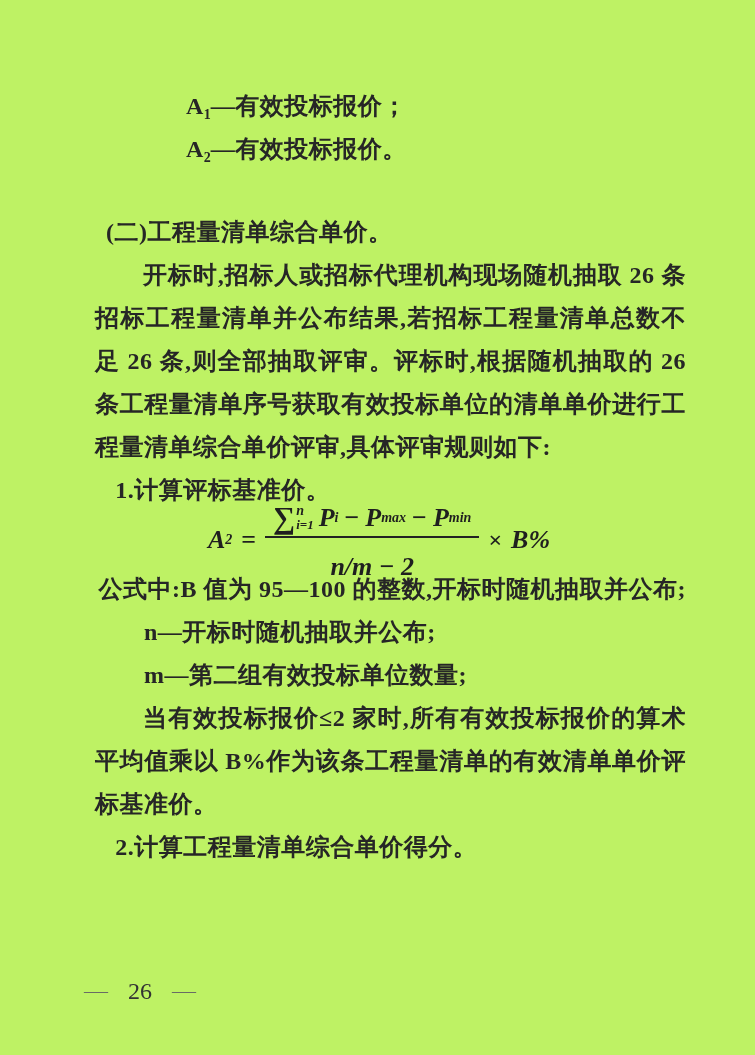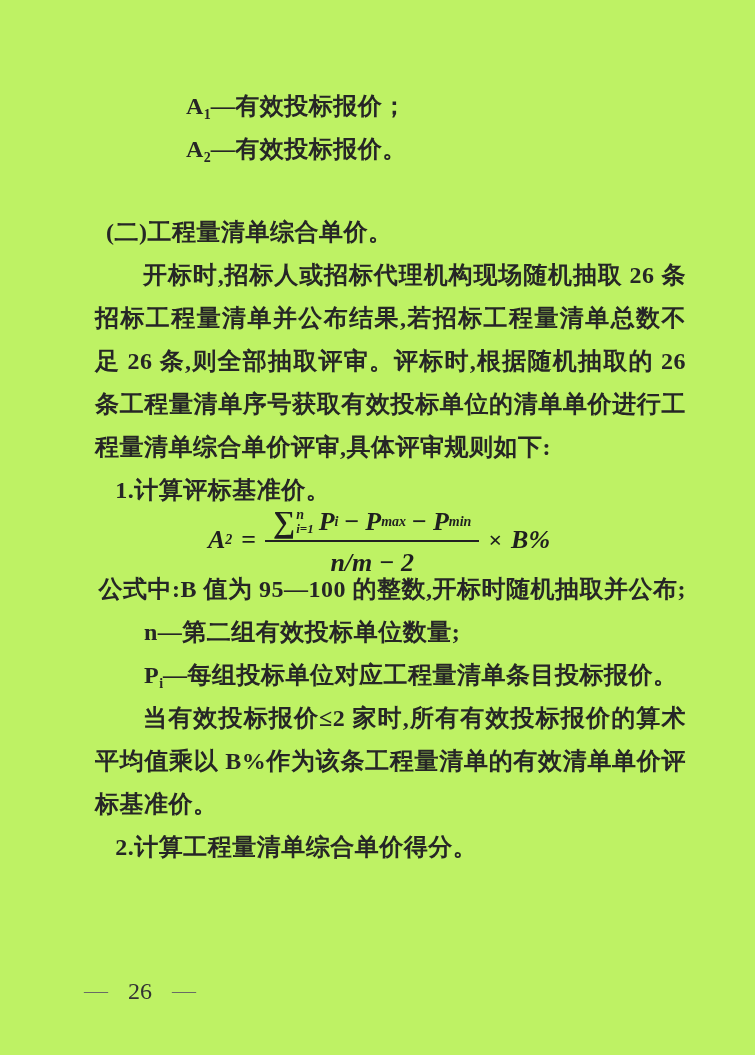--- a/index.html
+++ b/index.html
@@ -65,21 +65,21 @@
     align-items: center;
     vertical-align: middle;
     transform: translateY(2px);
   }
   .frac .num {
     display: flex;
     align-items: center;
     padding: 0 8px 3px 8px;
     border-bottom: 2.5px solid #222;
   }
-  .frac .den { padding-top: 6px; }
+  .frac .den { padding-top: 14px; }
   .sigma { font-size: 31px; font-style: normal; line-height: 1; }
   .limits {
     display: inline-flex;
     flex-direction: column;
     align-items: flex-start;
     justify-content: center;
     margin: 0 5px 0 1px;
     line-height: 1;
   }
   .limits .lim-top { font-size: 14px; line-height: 1.1; }
@@ -140,24 +140,24 @@
             <sub class="fsub">min</sub>
         </span>
         <span class="den">n/m − 2</span>
       </span>
       <span class="times">×</span>
       <span>B%</span>
     </div>
 
     <p class="line flush">公式中:B 值为 95—100 的整数,开标时随机抽取并公布;</p>
 
-    <p class="line term-def"><span>n</span><span>—第二组有效投标单位数量;</span></p>
+    <p class="line term-def"><span>n</span><span>—开标时随机抽取并公布;</span></p>
 
+    <p class="line term-def"><span>m</span><span>—第二组有效投标单位数量;</span></p>
 
-    <p class="line term-def"><span>P</span><sub class="small">i</sub><span>—每组投标单位对应工程量清单条目投标报价。</span></p>
 
     <p class="para">当有效投标报价≤2 家时,所有有效投标报价的算术平均值乘以 B%作为该条工程量清单的有效清单单价评标基准价。</p>
 
     <p class="line numbered">2.计算工程量清单综合单价得分。</p>
 
   </div>
 
   <div class="footer">
     <span class="dash">—</span>
     <span>26</span>

